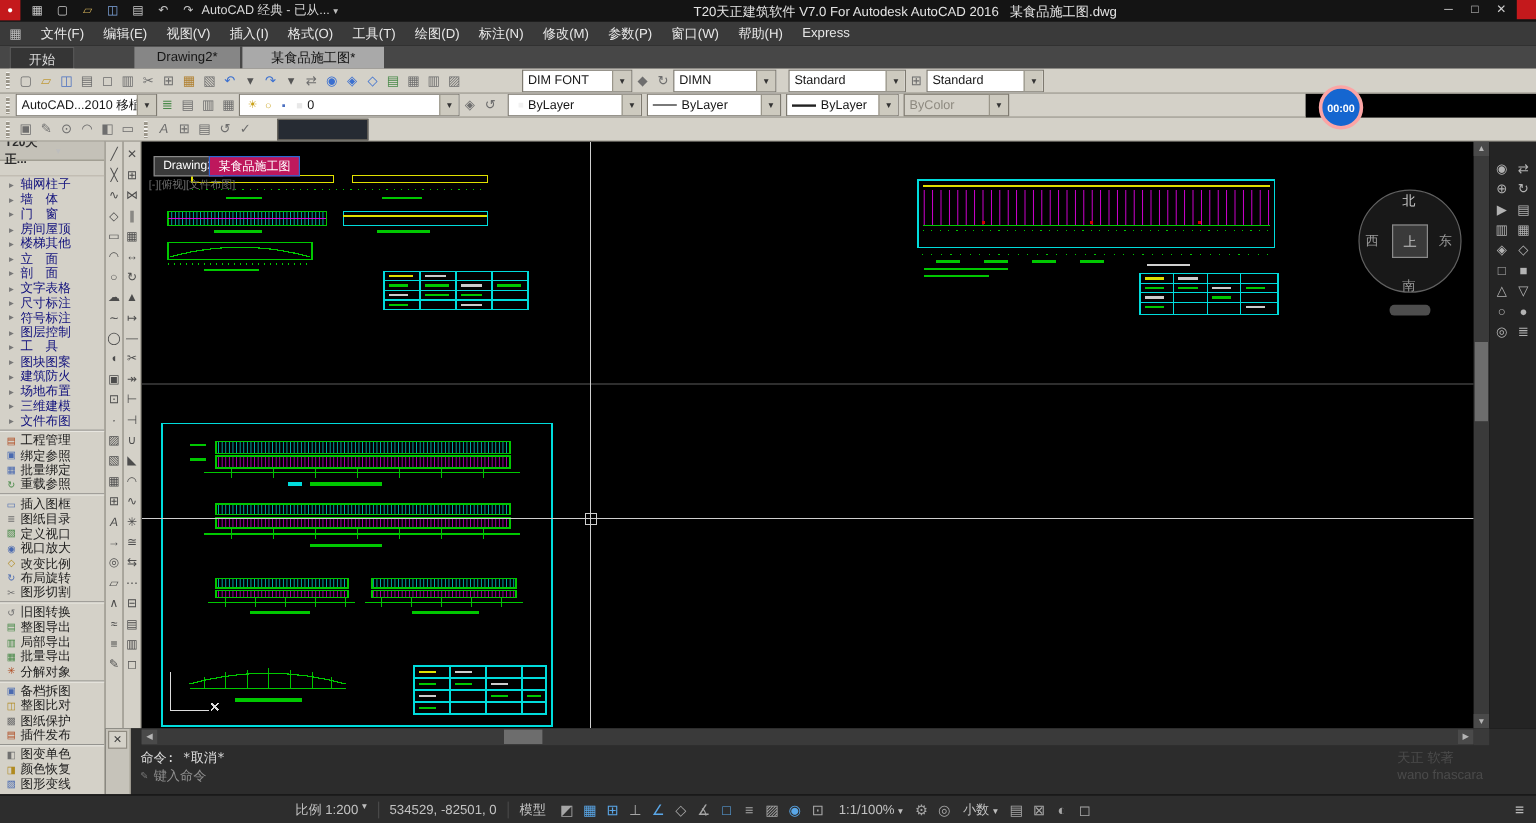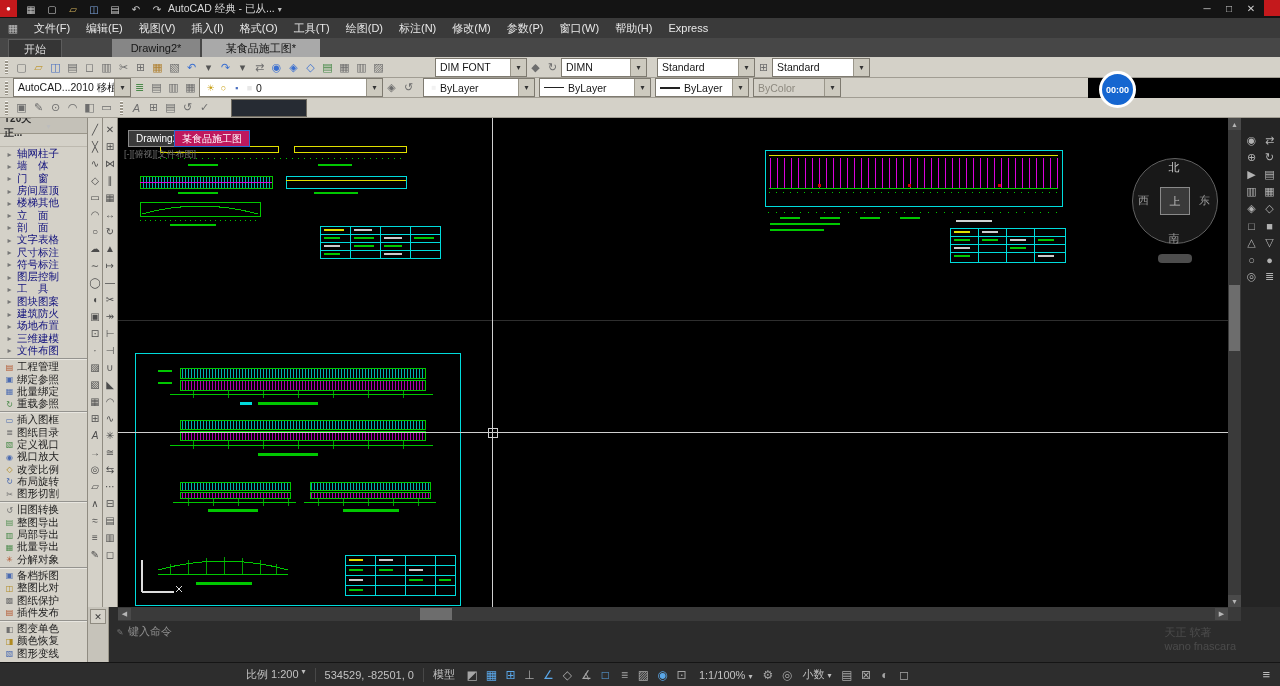--- a/index.html
+++ b/index.html
@@ -88,21 +88,21 @@
   .sarrow{position:absolute;width:13px;height:12px;background:#4a4a4a;color:#b5b5b5;font-size:7px;display:flex;align-items:center;justify-content:center;}
   .hscroll{left:118px;top:607px;width:1110px;height:14px;background:#3a3a3a;z-index:5;}
   .hthumb{position:absolute;left:302px;top:1px;width:32px;height:12px;background:#6d6d6d;}
   .scorner{left:1228px;top:607px;width:13px;height:14px;background:#3a3a3a;z-index:5;}
 
   
   .rpanel{left:1241px;top:118px;width:39px;height:489px;background:#242424;display:grid;grid-template-columns:18px 18px;justify-content:center;align-content:start;padding-top:14px;}
   .rpanel .tbi{width:18px;height:17px;color:#b2b2b2;font-size:11px;}
 
   
-  .timer{left:1099px;top:71px;width:37px;height:37px;border-radius:50%;background:#1566d0;border:3px solid #ffffff;display:flex;align-items:center;justify-content:center;color:#fff;font-size:9px;font-weight:bold;}
+  .timer{left:1099px;top:71px;width:37px;height:37px;border-radius:50%;background:#1566d0;border:3px solid #fca5a5;display:flex;align-items:center;justify-content:center;color:#fff;font-size:9px;font-weight:bold;}
 
   
   .cmd{left:88px;top:607px;width:1192px;height:55px;background:#2c2c2c;z-index:4;display:flex;}
   .cmd-grip{width:20px;background:#c6c3ba;border-right:1px solid #9a968a;display:flex;justify-content:center;padding-top:2px;}
   .cmd-x{width:14px;height:13px;display:flex;align-items:center;justify-content:center;color:#3a3a3a;font-size:9px;background:#d4d1c8;border:1px solid #8f8b81;}
   .cmd-body{flex:1;padding:17px 0 0 8px;font-family:"DejaVu Sans Mono","Liberation Mono",monospace;}
   .cmd-hist{color:#dcdcdc;font-size:11px;height:15px;}
   .cmd-in{color:#8f8f8f;font-size:11px;display:flex;align-items:center;gap:5px;}
   .cmd-in i{font-style:normal;font-size:10px;color:#7a7a7a;}
   .wm{position:absolute;right:44px;top:18px;color:#707070;opacity:.45;font-size:11px;line-height:14px;text-align:left;}
@@ -143,20 +143,21 @@
         <span class="tbi" style="color: rgb(201, 201, 201);">
           <i>↶</i>
         </span>
         <span class="tbi" style="color: rgb(201, 201, 201);">
           <i>↷</i>
         </span>
       </div>
     <div class="wsbox caret">
         <span>AutoCAD 经典 - 已从...</span>
       </div>
+    <div class="tb-title">T20天正建筑软件 V7.0 For Autodesk AutoCAD 2016   某食品施工图.dwg</div>
     <div class="winbtns">
       <div class="winbtn">─</div>
       <div class="winbtn">□</div>
       <div class="winbtn">✕</div>
     </div>
     <div class="rec2"></div>
   </div>
 
   <div class="abs menubar">
     <span class="menu-lead">▦</span>
@@ -991,20 +992,21 @@
 
   <div class="abs timer">
     <span>00:00</span>
   </div>
 
   <div class="abs cmd">
     <div class="cmd-grip">
       <span class="cmd-x">✕</span>
     </div>
     <div class="cmd-body">
+      <div class="cmd-hist">命令: *取消*</div>
       <div class="cmd-in">
         <i>✎</i>
         <span>键入命令</span>
       </div>
     </div>
     <div class="wm">
       <div>天正 软著</div>
       <div>wano fnascara</div>
     </div>
   </div>

